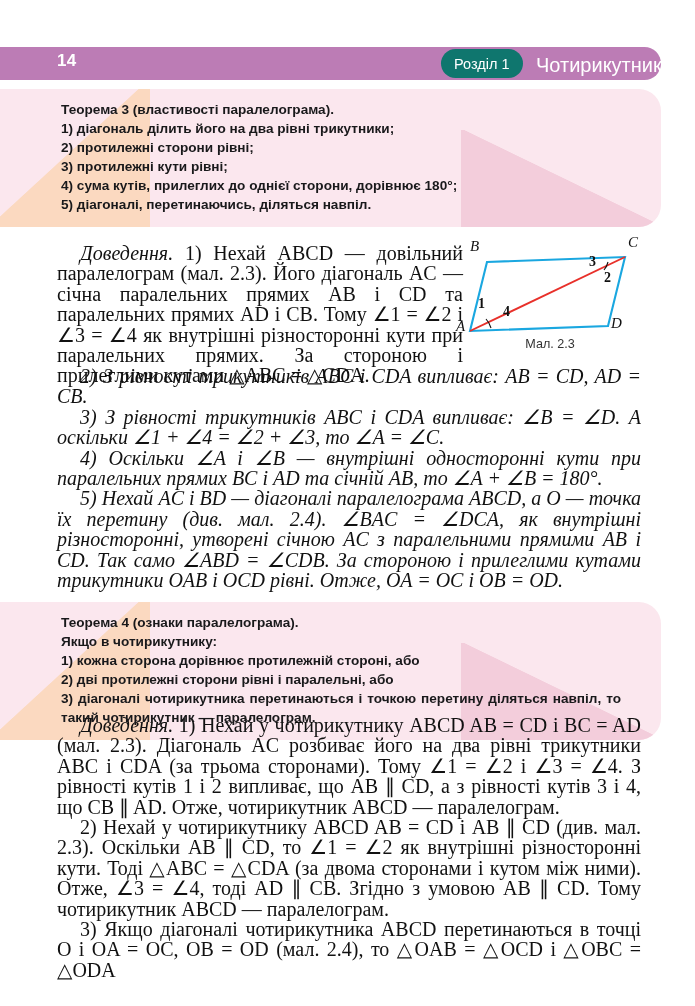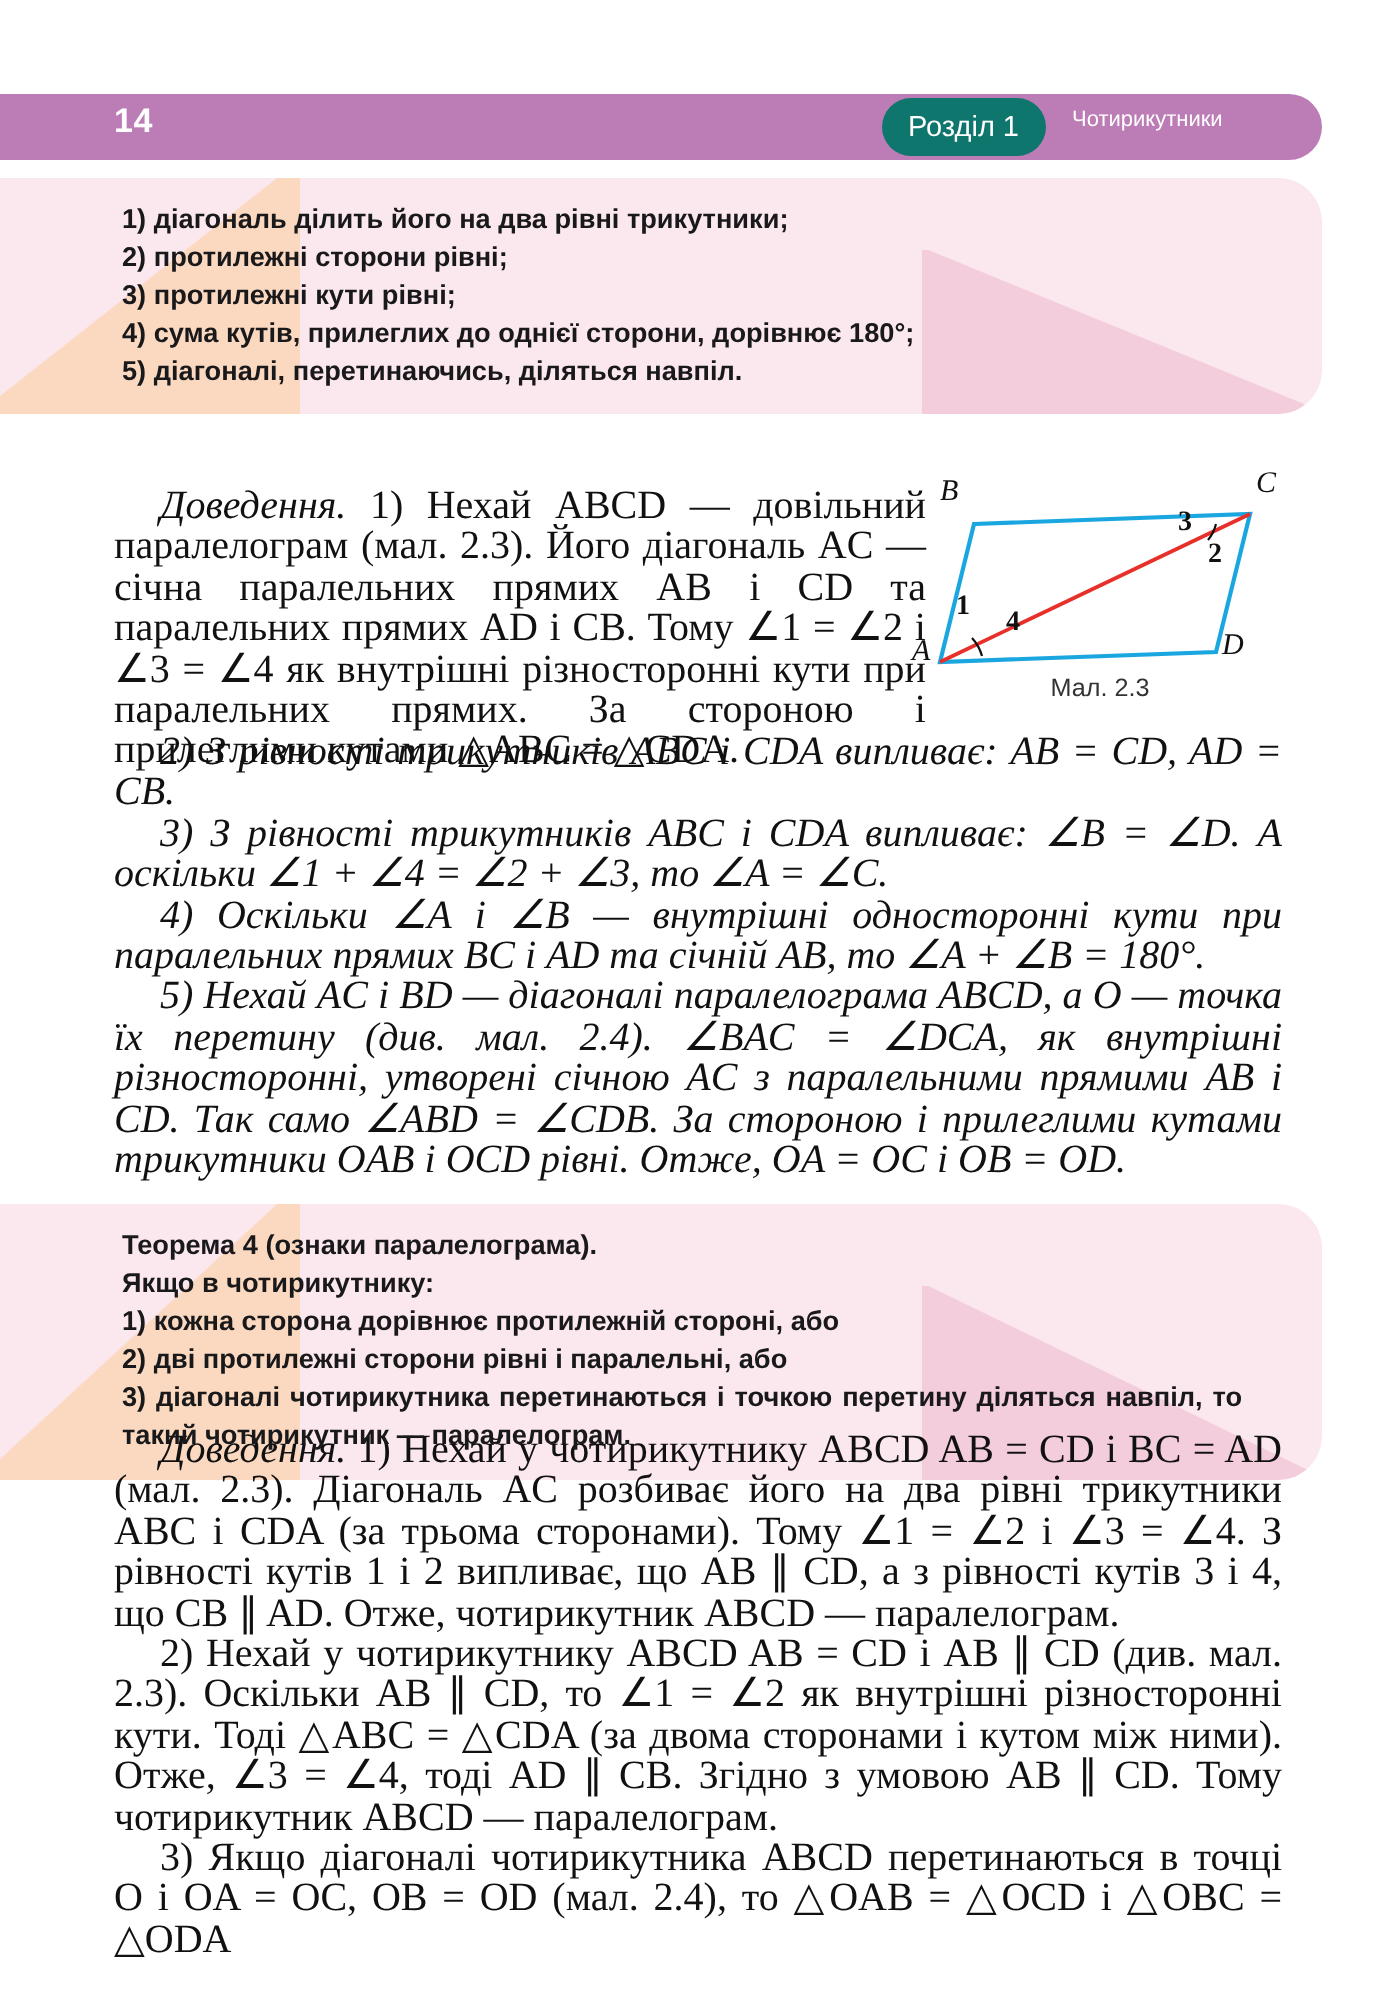--- a/index.html
+++ b/index.html
@@ -31,21 +31,21 @@
     height:29px;padding:0 13px;
     background:#0f766e;
     border-radius:15px;
     display:flex;align-items:center;
     font-family:"Liberation Sans", sans-serif;
     font-size:14.5px;color:#ffffff;
   }
   #chapter-title{
     position:absolute;left:536px;top:7px;
     font-family:"Liberation Sans", sans-serif;
-    font-size:11px;color:#ffffff;
+    font-size:20px;color:#ffffff;
   }
 
   
   .theorem-box{
     position:absolute;left:0;
     width:661px;
     background:#fbe7ee;
     border-top-right-radius:22px;
     border-bottom-right-radius:22px;
     overflow:hidden;
@@ -115,20 +115,21 @@
   <div id="header-bar"></div>
   <div id="page-number">14</div>
   <div id="chapter-pill">Розділ 1</div>
   <div id="chapter-title">Чотирикутники</div>
 </div>
 
 <div class="theorem-box" id="box3" style="top:89px;">
   <div class="wedge-peach"></div>
   <div class="wedge-pink"></div>
   <div class="theorem-lines">
+    <div>Теорема 3 (властивості паралелограма).</div>
     <div>1) діагональ ділить його на два рівні трикутники;</div>
     <div>2) протилежні сторони рівні;</div>
     <div>3) протилежні кути рівні;</div>
     <div>4) сума кутів, прилеглих до однієї сторони, дорівнює 180°;</div>
     <div>5) діагоналі, перетинаючись, діляться навпіл.</div>
   </div>
 </div>
 
 <div id="figure">
   <svg width="185" height="100" viewBox="0 0 185 100">

